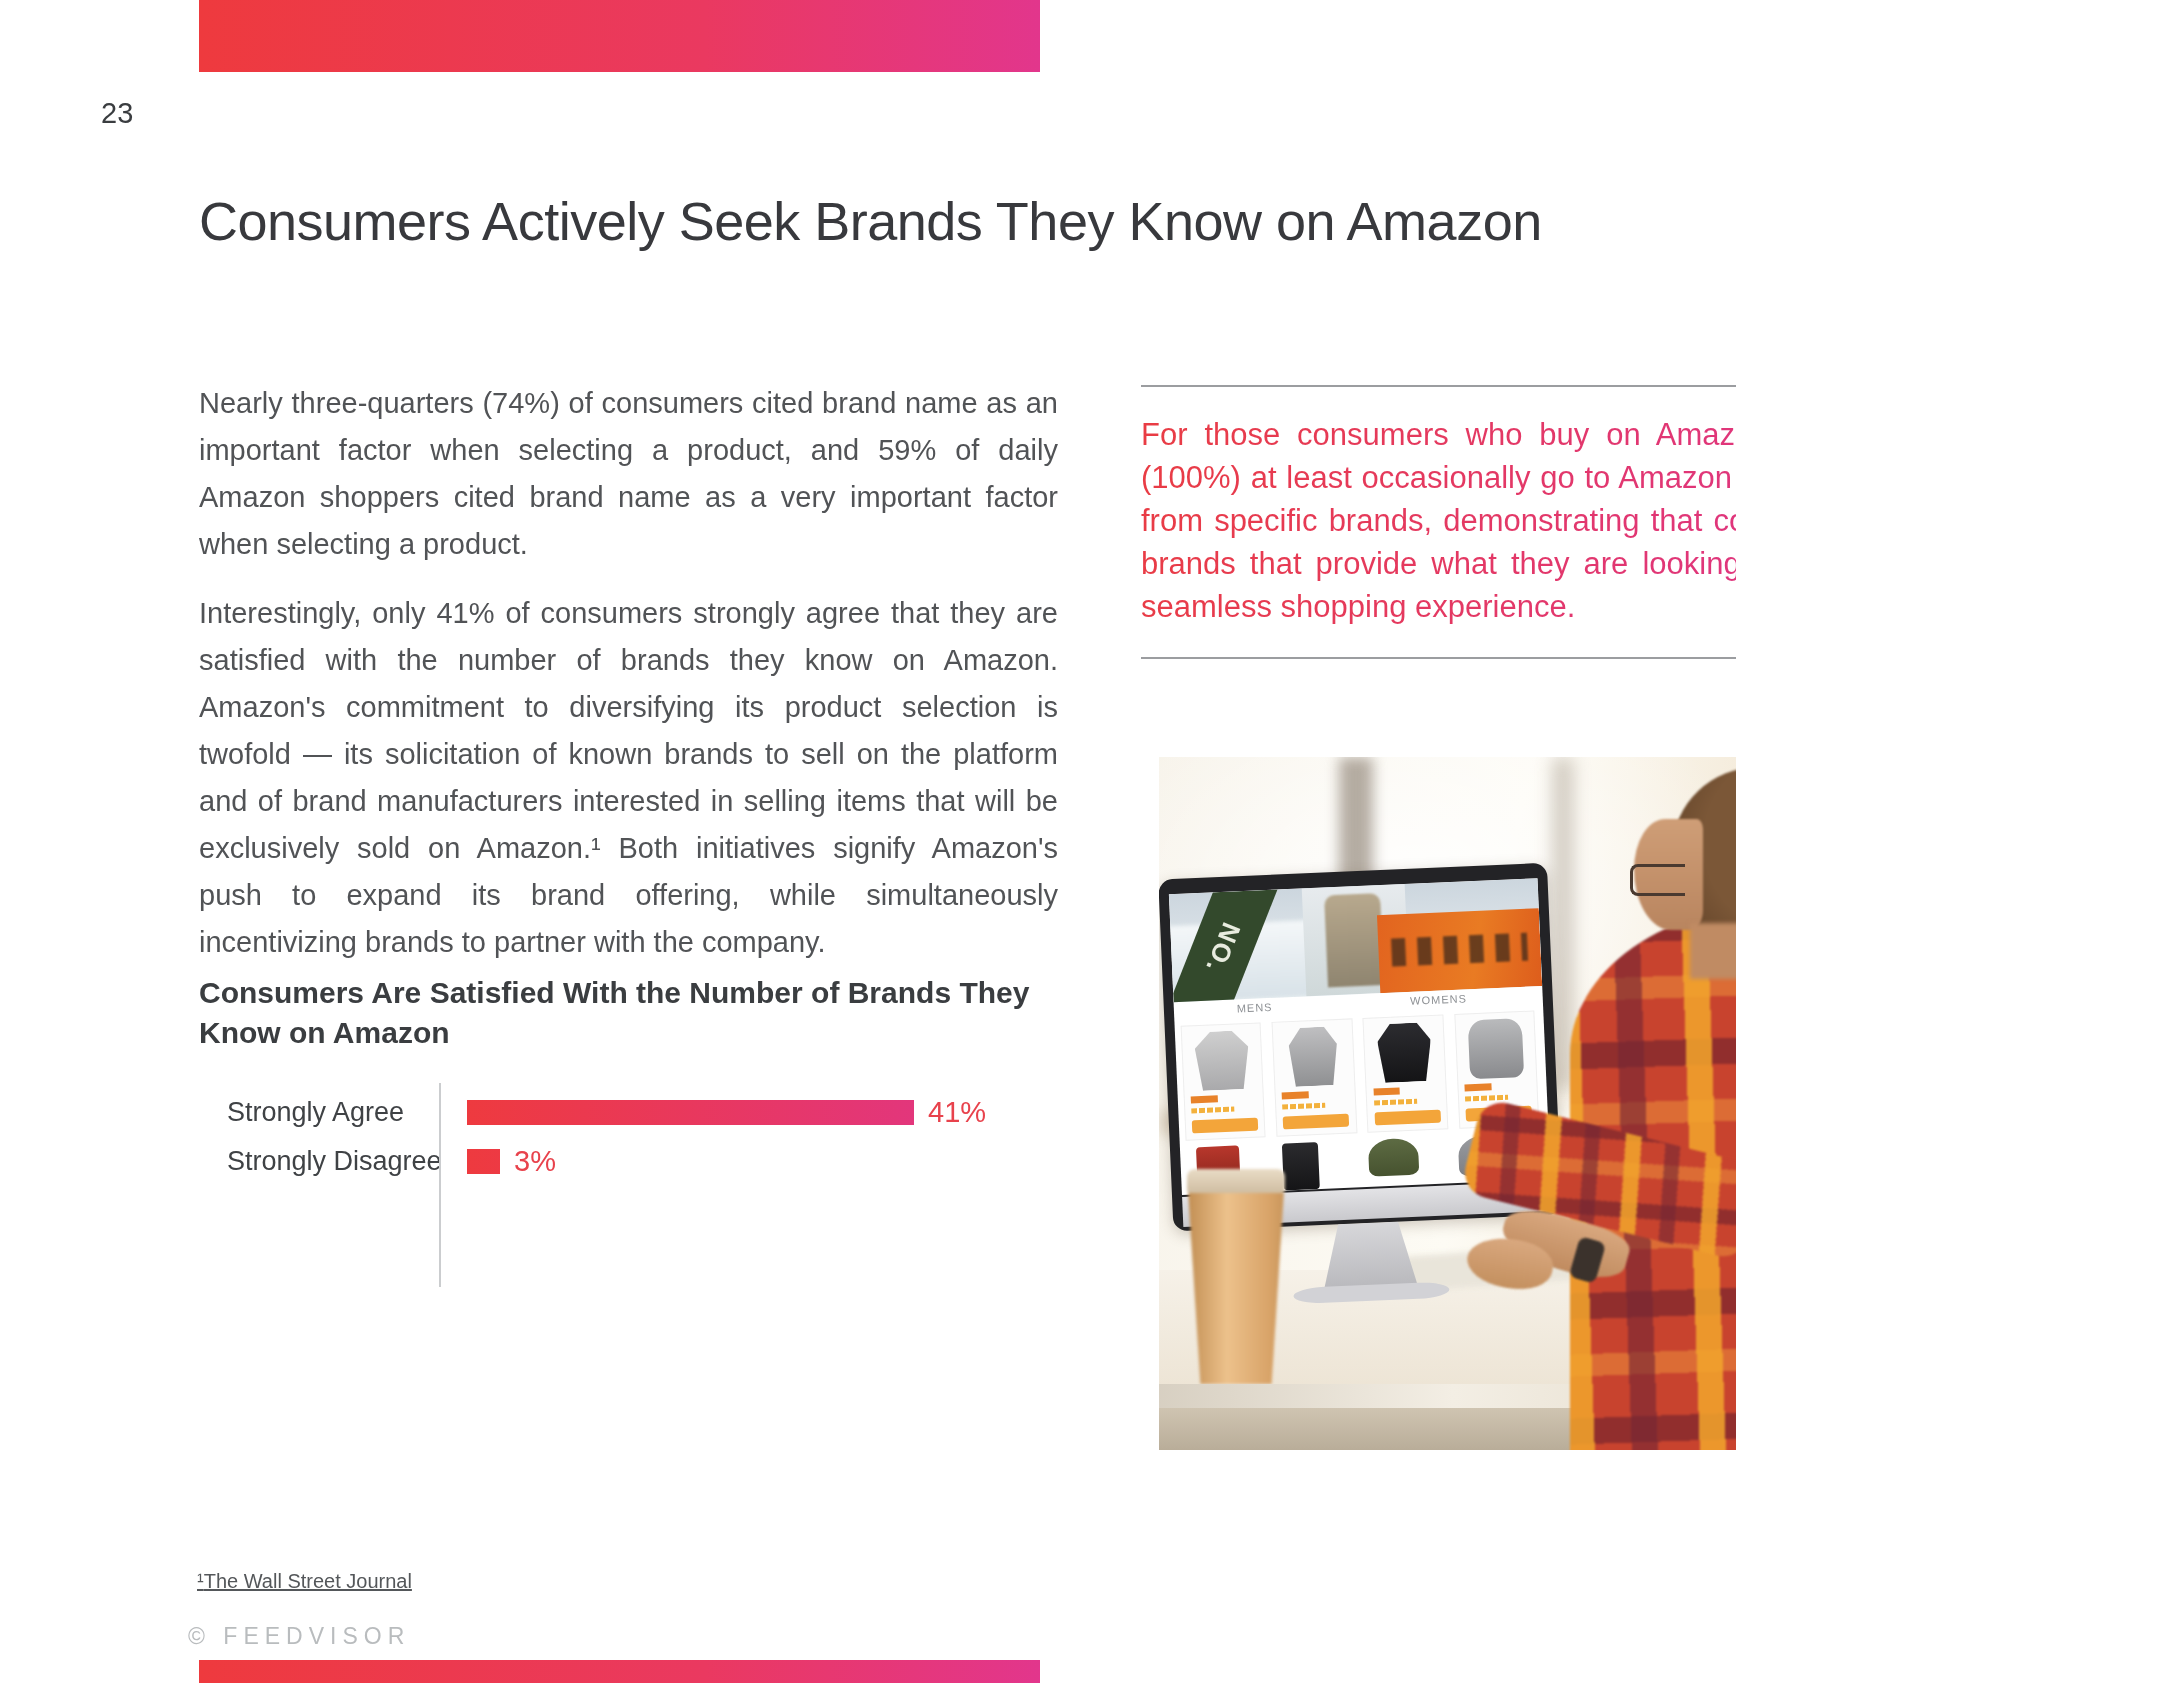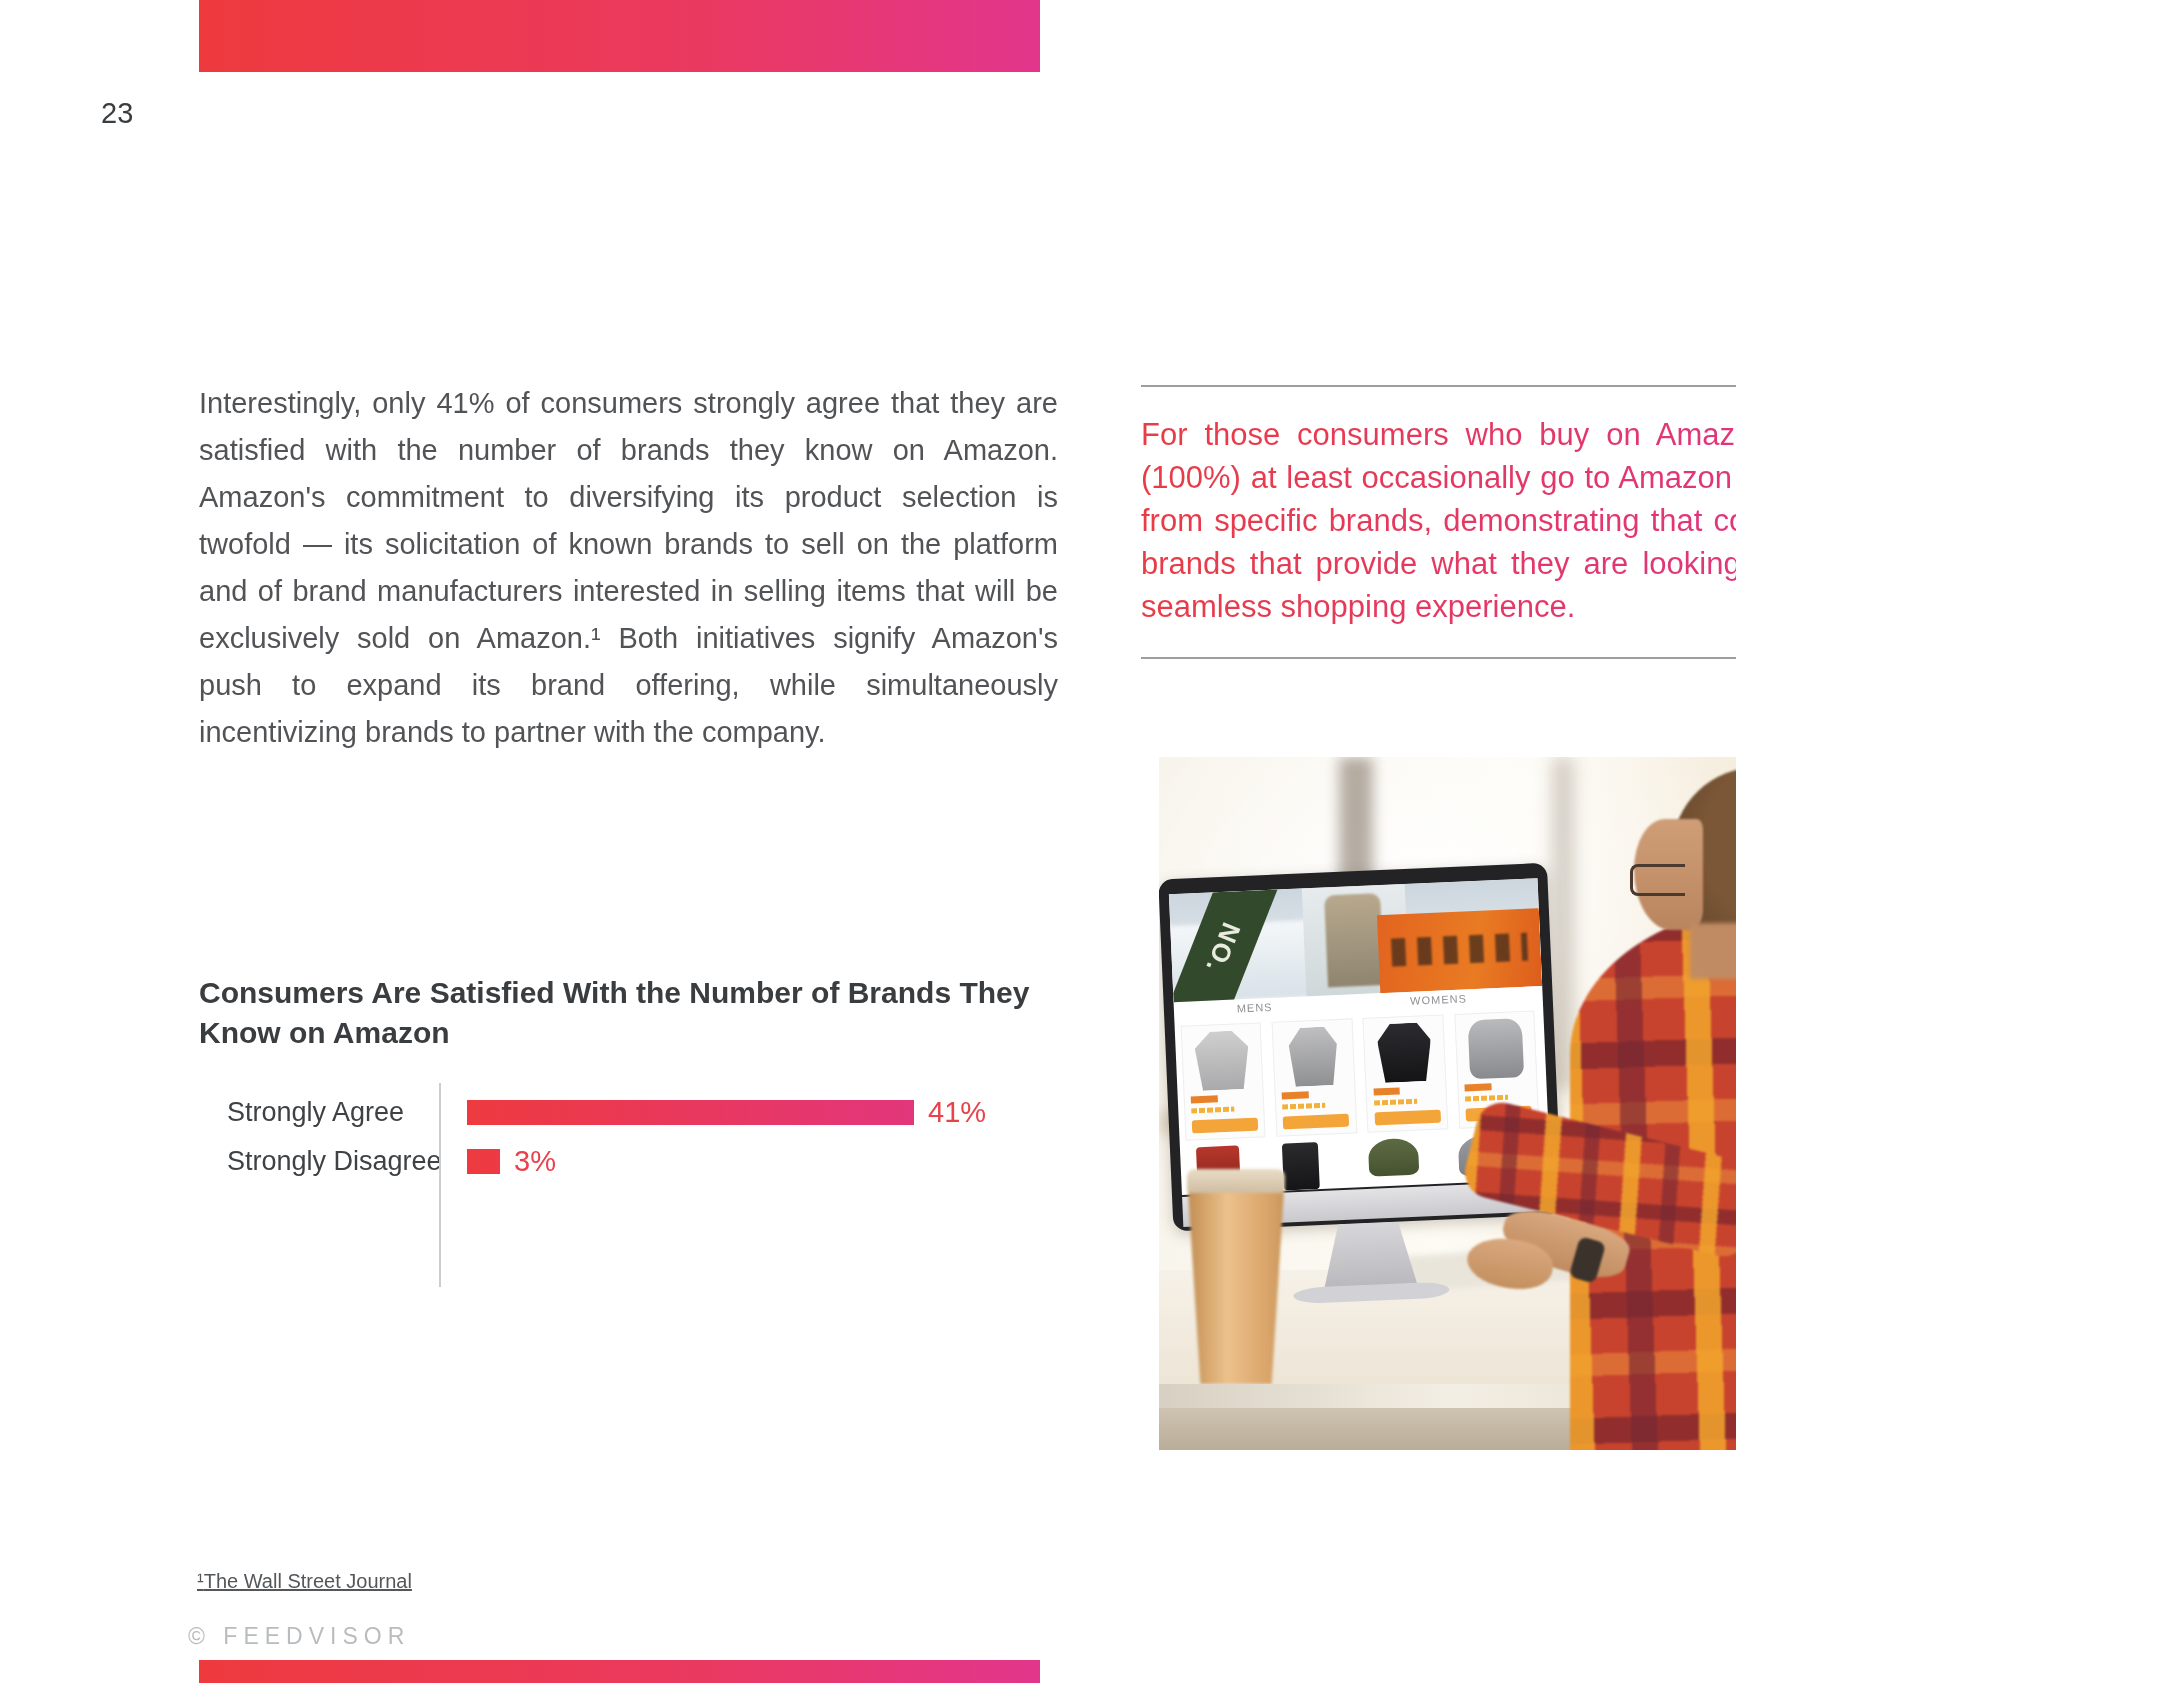--- a/index.html
+++ b/index.html
@@ -119,22 +119,24 @@
 </style>
 </head>
 <body>
 
 <div class="page">
 
   <div class="top-bar"></div>
 
   <div class="page-num">23</div>
 
+  <h1 class="title">Consumers Actively Seek Brands They Know on Amazon</h1>
 
   <div class="article">
+    <p>Nearly three-quarters (74%) of consumers cited brand name as an important factor when selecting a product, and 59% of daily Amazon shoppers cited brand name as a very important factor when selecting a product.</p>
     <p>Interestingly, only 41% of consumers strongly agree that they are satisfied with the number of brands they know on Amazon. Amazon's commitment to diversifying its product selection is twofold — its solicitation of known brands to sell on the platform and of brand manufacturers interested in selling items that will be exclusively sold on Amazon.¹ Both initiatives signify Amazon's push to expand its brand offering, while simultaneously incentivizing brands to partner with the company.</p>
   </div>
 
   <div class="rule rule-top"></div>
   <div class="pull-quote">For those consumers who buy on Amazon daily, all of them (100%) at least occasionally go to Amazon in search of products from specific brands, demonstrating that consumers are loyal to brands that provide what they are looking for in a convenient, seamless shopping experience.</div>
   <div class="rule rule-bottom"></div>
 
   <div class="chart-title">Consumers Are Satisfied With the Number of Brands They Know on Amazon</div>
 
   <div class="chart">

